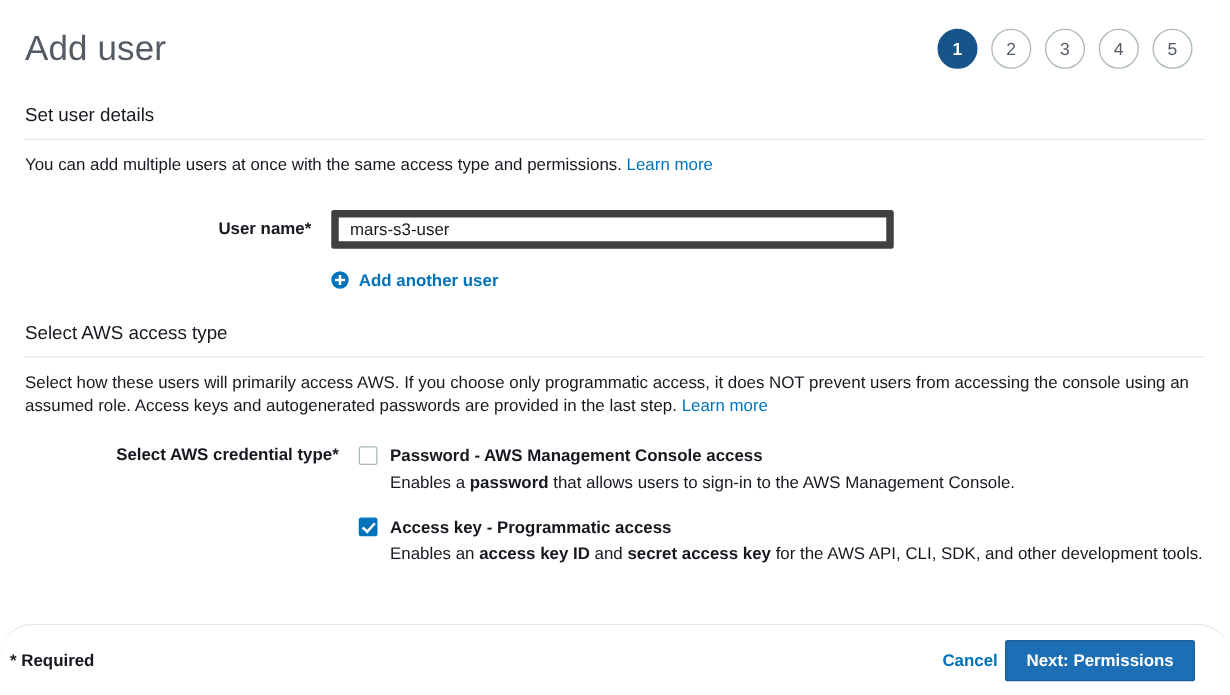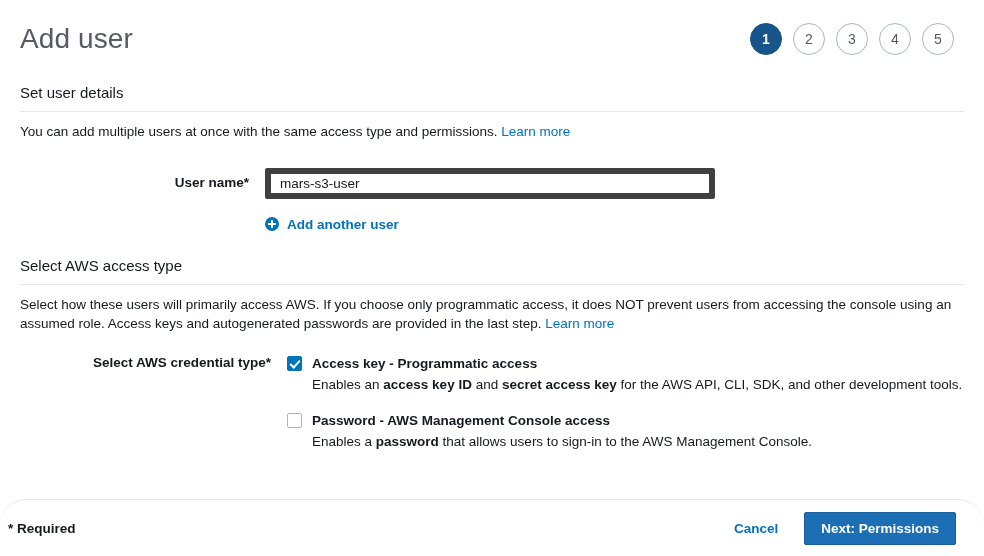--- a/index.html
+++ b/index.html
@@ -233,21 +233,20 @@
     background: #ffffff;
     border-radius: 26px;
   }
   .required-note {
     font-size: 13.5px;
     font-weight: 700;
     color: #16191f;
   }
   .footer-actions {
     display: flex;
-    gap: 20px;
   }
   .btn-link {
     font-size: 13.5px;
     font-weight: 700;
     color: #0073bb;
     background: none;
     border: none;
     cursor: pointer;
     font-family: "Liberation Sans", sans-serif;
   }
@@ -305,35 +304,35 @@
     <p class="section-desc">
       <span>Select how these users will primarily access AWS. If you choose only programmatic access, it does NOT prevent users from accessing the console using an assumed role. Access keys and autogenerated passwords are provided in the last step.</span>
       <a class="link">Learn more</a>
     </p>
 
     <div class="cred-row">
       <div class="cred-label">Select AWS credential type*</div>
       <div class="cred-options">
 
         <div class="option">
+          <div class="checkbox"></div>
+          <div class="option-text">
+            <span class="option-title">Password - AWS Management Console access</span>
+            <span class="option-desc"><span>Enables a </span><b>password</b><span> that allows users to sign-in to the AWS Management Console.</span></span>
+          </div>
+        </div>
+
+        <div class="option">
           <div class="checkbox checked"></div>
           <div class="option-text">
             <span class="option-title">Access key - Programmatic access</span>
             <span class="option-desc"><span>Enables an </span><b>access key ID</b><span> and </span><b>secret access key</b><span> for the AWS API, CLI, SDK, and other development tools.</span></span>
           </div>
         </div>
 
-        <div class="option">
-          <div class="checkbox"></div>
-          <div class="option-text">
-            <span class="option-title">Password - AWS Management Console access</span>
-            <span class="option-desc"><span>Enables a </span><b>password</b><span> that allows users to sign-in to the AWS Management Console.</span></span>
-          </div>
-        </div>
-
       </div>
     </div>
 
   </div>
 
   <div class="footer">
     <div class="required-note">* Required</div>
     <div class="footer-actions">
       <button class="btn-link">Cancel</button>
       <button class="btn-primary">Next: Permissions</button>

